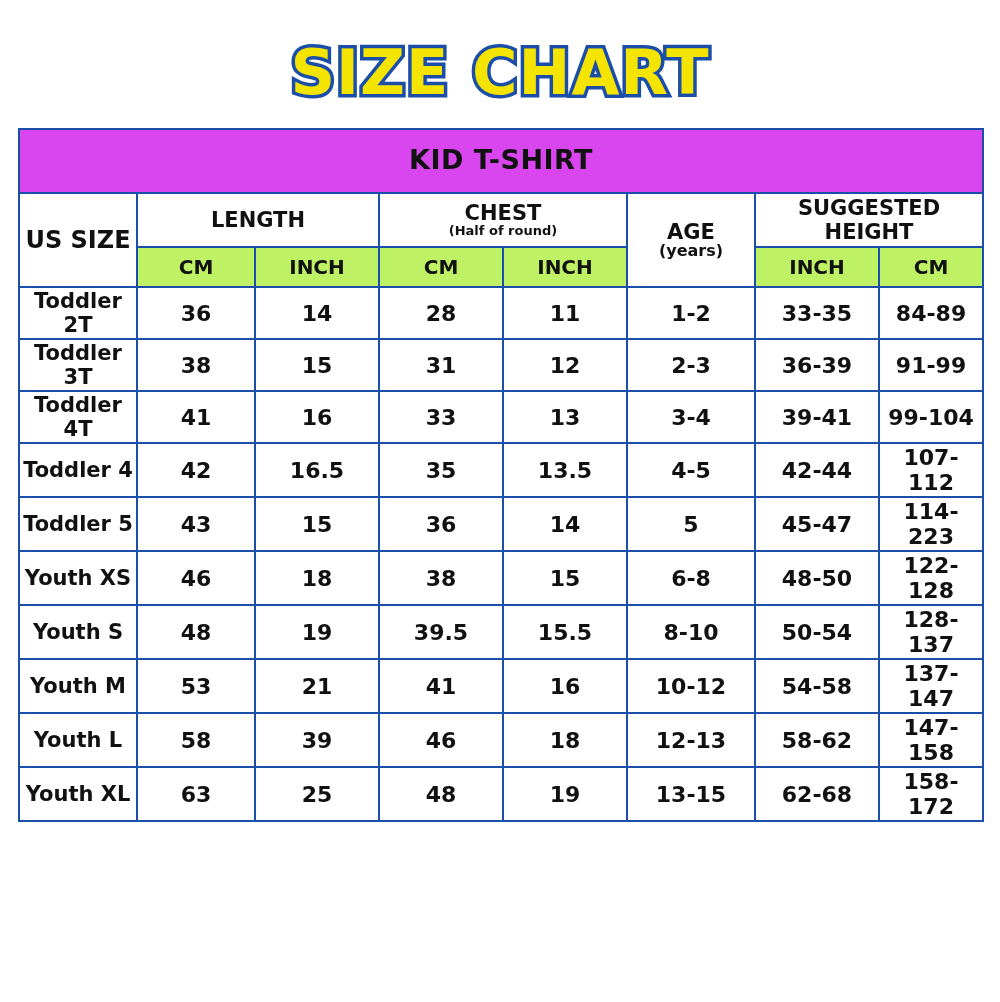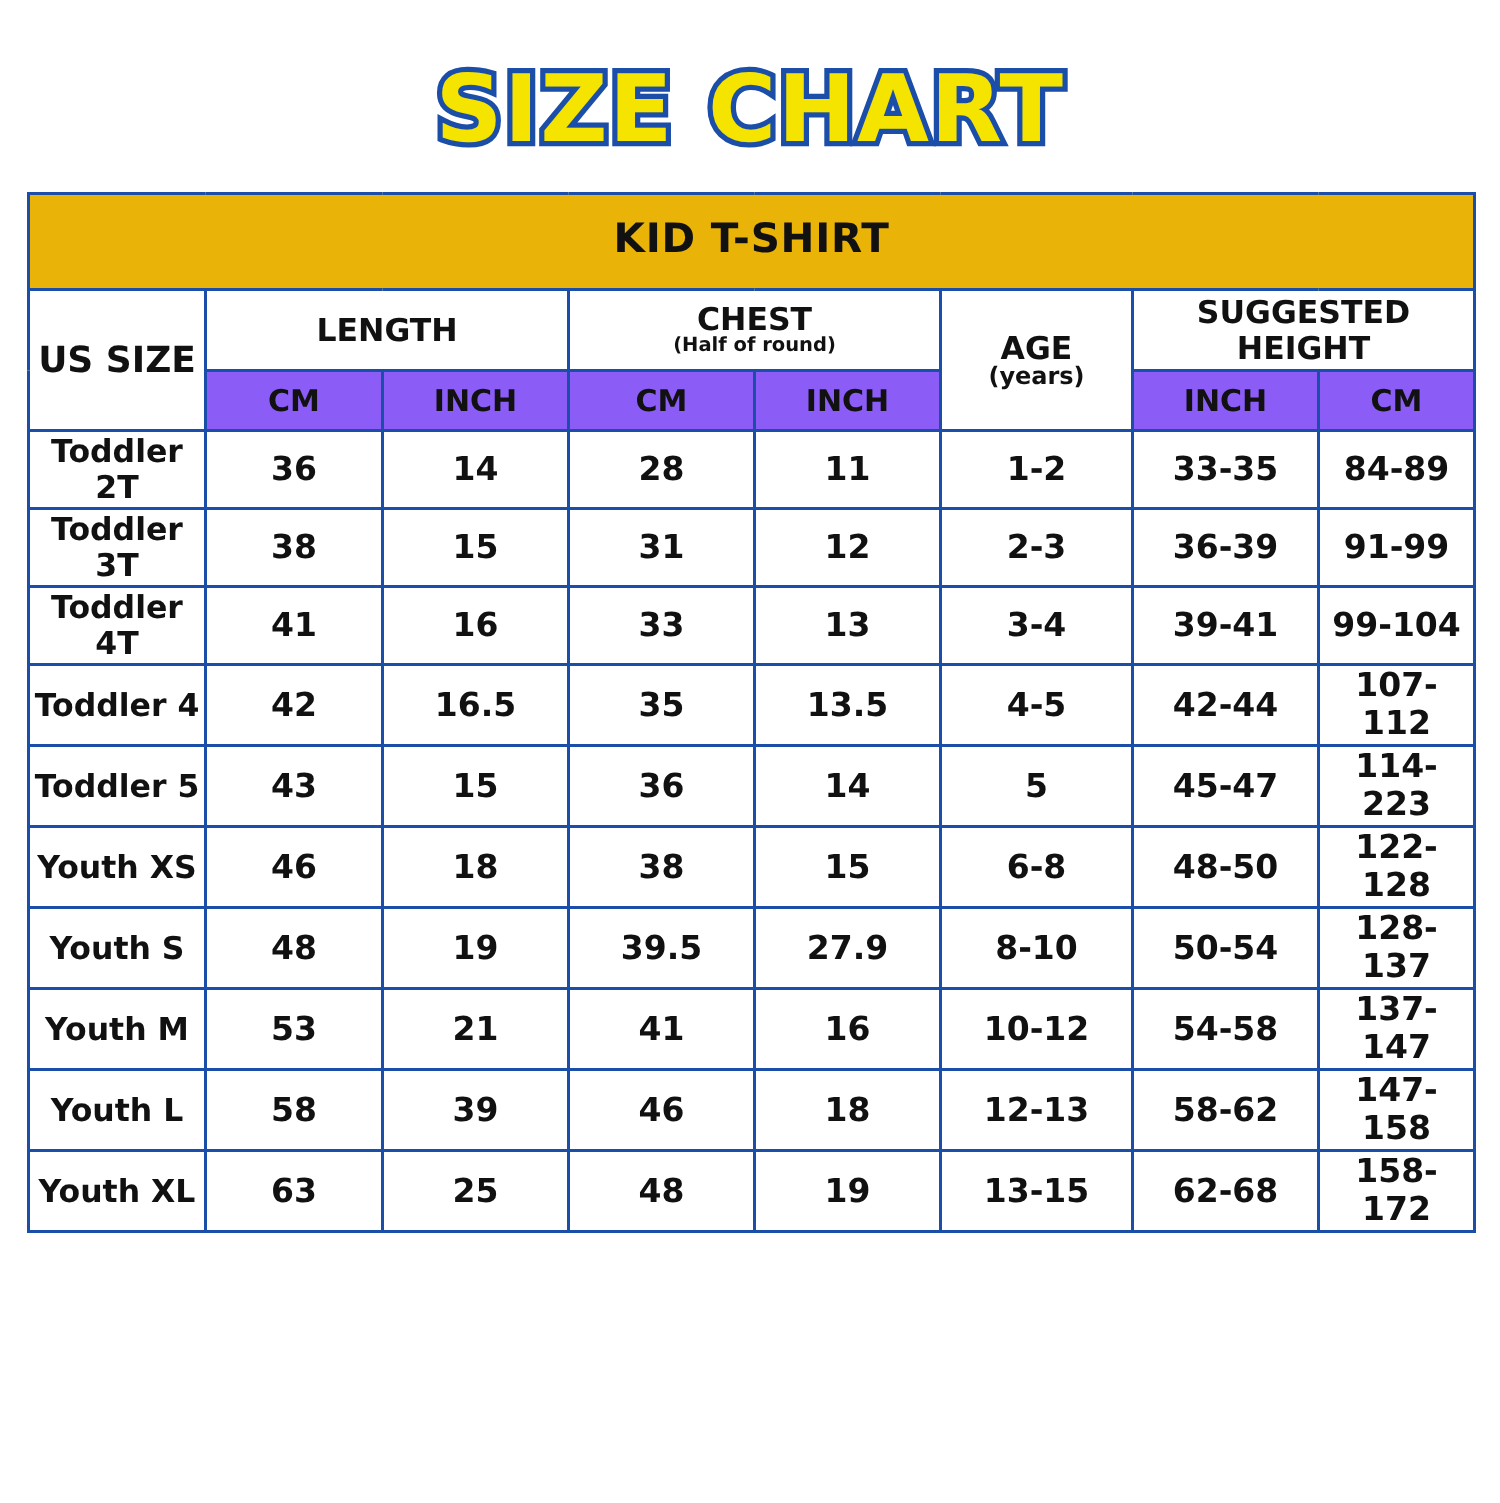--- a/index.html
+++ b/index.html
@@ -58,21 +58,21 @@
   table.size-chart td,
   table.size-chart th {
     border: 2px solid #1b4ea8;
     text-align: center;
     vertical-align: middle;
     color: #111111;
     font-weight: bold;
   }
 
   .banner-cell {
-    background: #eab308;
+    background: #d946ef;
     color: #f5e400;
     font-size: 27px;
     font-weight: bold;
     letter-spacing: 0.5px;
     height: 50px;
     padding: 4px 0 8px 0;
     border: 2px solid #1b4ea8;
     font-family: "DejaVu Sans", sans-serif;
     margin-left: 28px;
   }
@@ -94,21 +94,21 @@
   }
   .hdr .sub {
     display: block;
     font-size: 16px;
     font-weight: bold;
   }
   .hdr.us-size {
     font-size: 24px;
   }
   .sub-hdr {
-    background: #8b5cf6;
+    background: #bef264;
     font-size: 20px;
     height: 36px;
     font-family: "DejaVu Sans", sans-serif;
   }
 
   .data-cell {
     font-size: 22px;
     height: 40px;
     background: #ffffff;
     font-family: "DejaVu Sans", sans-serif;
@@ -234,21 +234,21 @@
             <td class="data-cell">15</td>
             <td class="data-cell">6-8</td>
             <td class="data-cell">48-50</td>
             <td class="data-cell">122-128</td>
           </tr>
         <tr>
             <td class="data-cell size-label">Youth S</td>
             <td class="data-cell">48</td>
             <td class="data-cell">19</td>
             <td class="data-cell">39.5</td>
-            <td class="data-cell">27.9</td>
+            <td class="data-cell">15.5</td>
             <td class="data-cell">8-10</td>
             <td class="data-cell">50-54</td>
             <td class="data-cell">128-137</td>
           </tr>
         <tr>
             <td class="data-cell size-label">Youth M</td>
             <td class="data-cell">53</td>
             <td class="data-cell">21</td>
             <td class="data-cell">41</td>
             <td class="data-cell">16</td>

